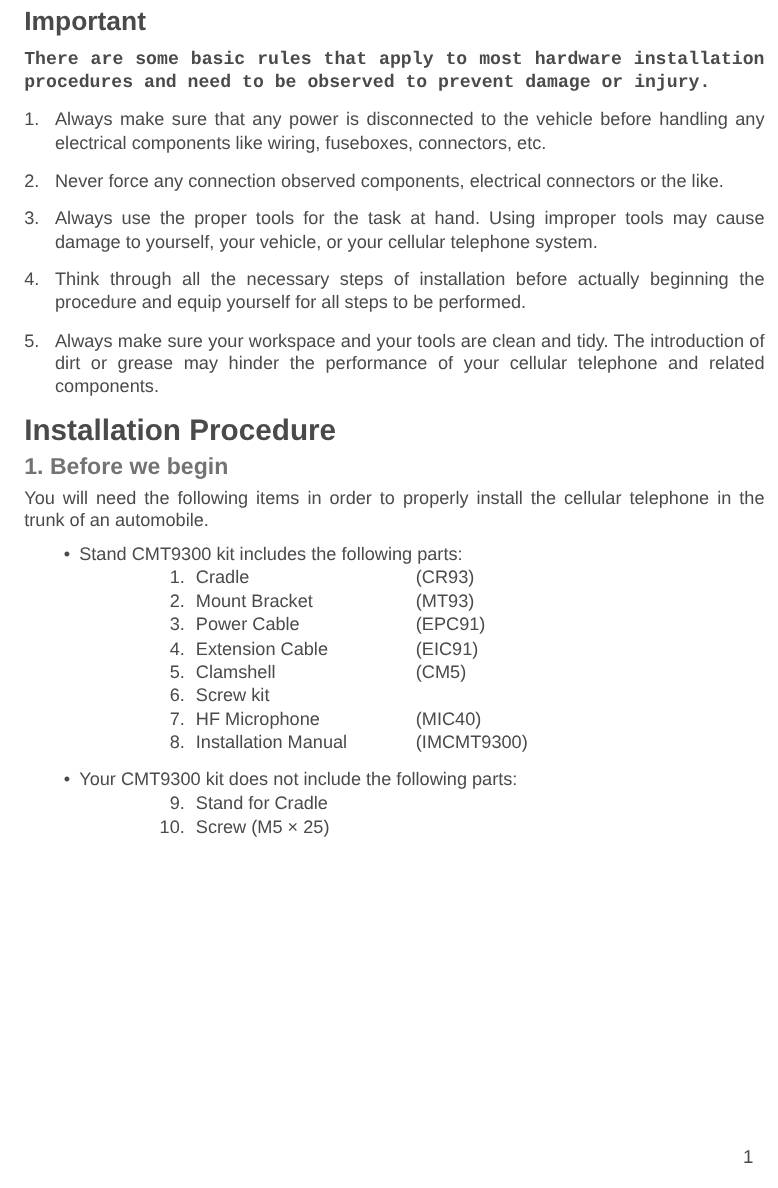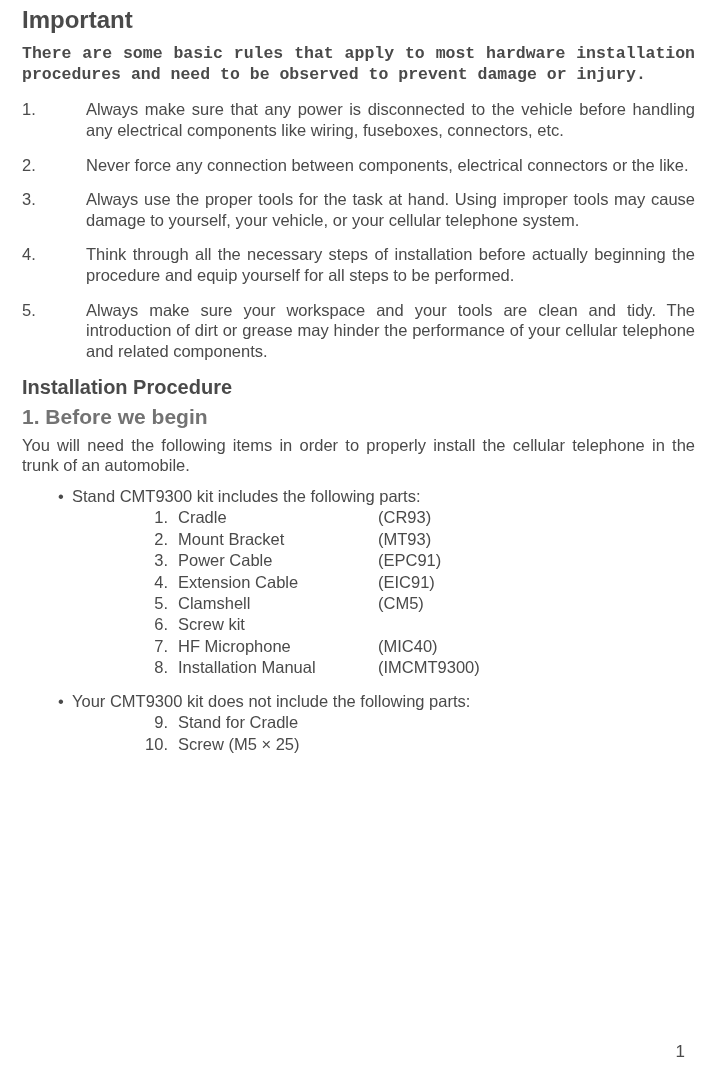--- a/index.html
+++ b/index.html
@@ -18,21 +18,21 @@
     box-sizing: border-box;
   }
   .h1 {
     font-size: 24px;
     font-weight: bold;
     margin-top: 6px;
     margin-bottom: 10px;
     color: #4a4a4a;
   }
   .h1.section {
-    font-size: 20px;
+    font-size: 27px;
     margin-bottom: 6px;
   }
   .h2 {
     font-size: 21px;
     font-weight: bold;
     margin-top: 6px;
     margin-bottom: 6px;
     color: #737373;
   }
   .lead {
@@ -54,21 +54,20 @@
     line-height: 1.25;
     text-align: justify;
     margin-bottom: 14px;
   }
   .ol-rules .num {
     width: 28px;
     flex-shrink: 0;
   }
   .ol-rules .txt {
     flex: 1;
-    margin-left: 36px;
   }
   .bodytext {
     font-size: 16.5px;
     line-height: 1.25;
     text-align: justify;
     margin-bottom: 10px;
   }
   .bullet-block {
     padding-left: 36px;
     margin-bottom: 2px;
@@ -120,21 +119,21 @@
 
   <div class="lead">There are some basic rules that apply to most hardware installation procedures and need to be observed to prevent damage or injury.</div>
 
   <ul class="ol-rules">
     <li>
       <span class="num">1.</span>
       <span class="txt">Always make sure that any power is disconnected to the vehicle before handling any electrical components like wiring, fuseboxes, connectors, etc.</span>
     </li>
     <li>
       <span class="num">2.</span>
-      <span class="txt">Never force any connection between components, electrical connectors or the like.</span>
+      <span class="txt">Never force any connection observed components, electrical connectors or the like.</span>
     </li>
     <li>
       <span class="num">3.</span>
       <span class="txt">Always use the proper tools for the task at hand.  Using improper tools may cause damage to yourself, your vehicle, or your cellular telephone system.</span>
     </li>
     <li>
       <span class="num">4.</span>
       <span class="txt">Think through all the necessary steps of installation before actually beginning the procedure and equip yourself for all steps to be performed.</span>
     </li>
     <li>

